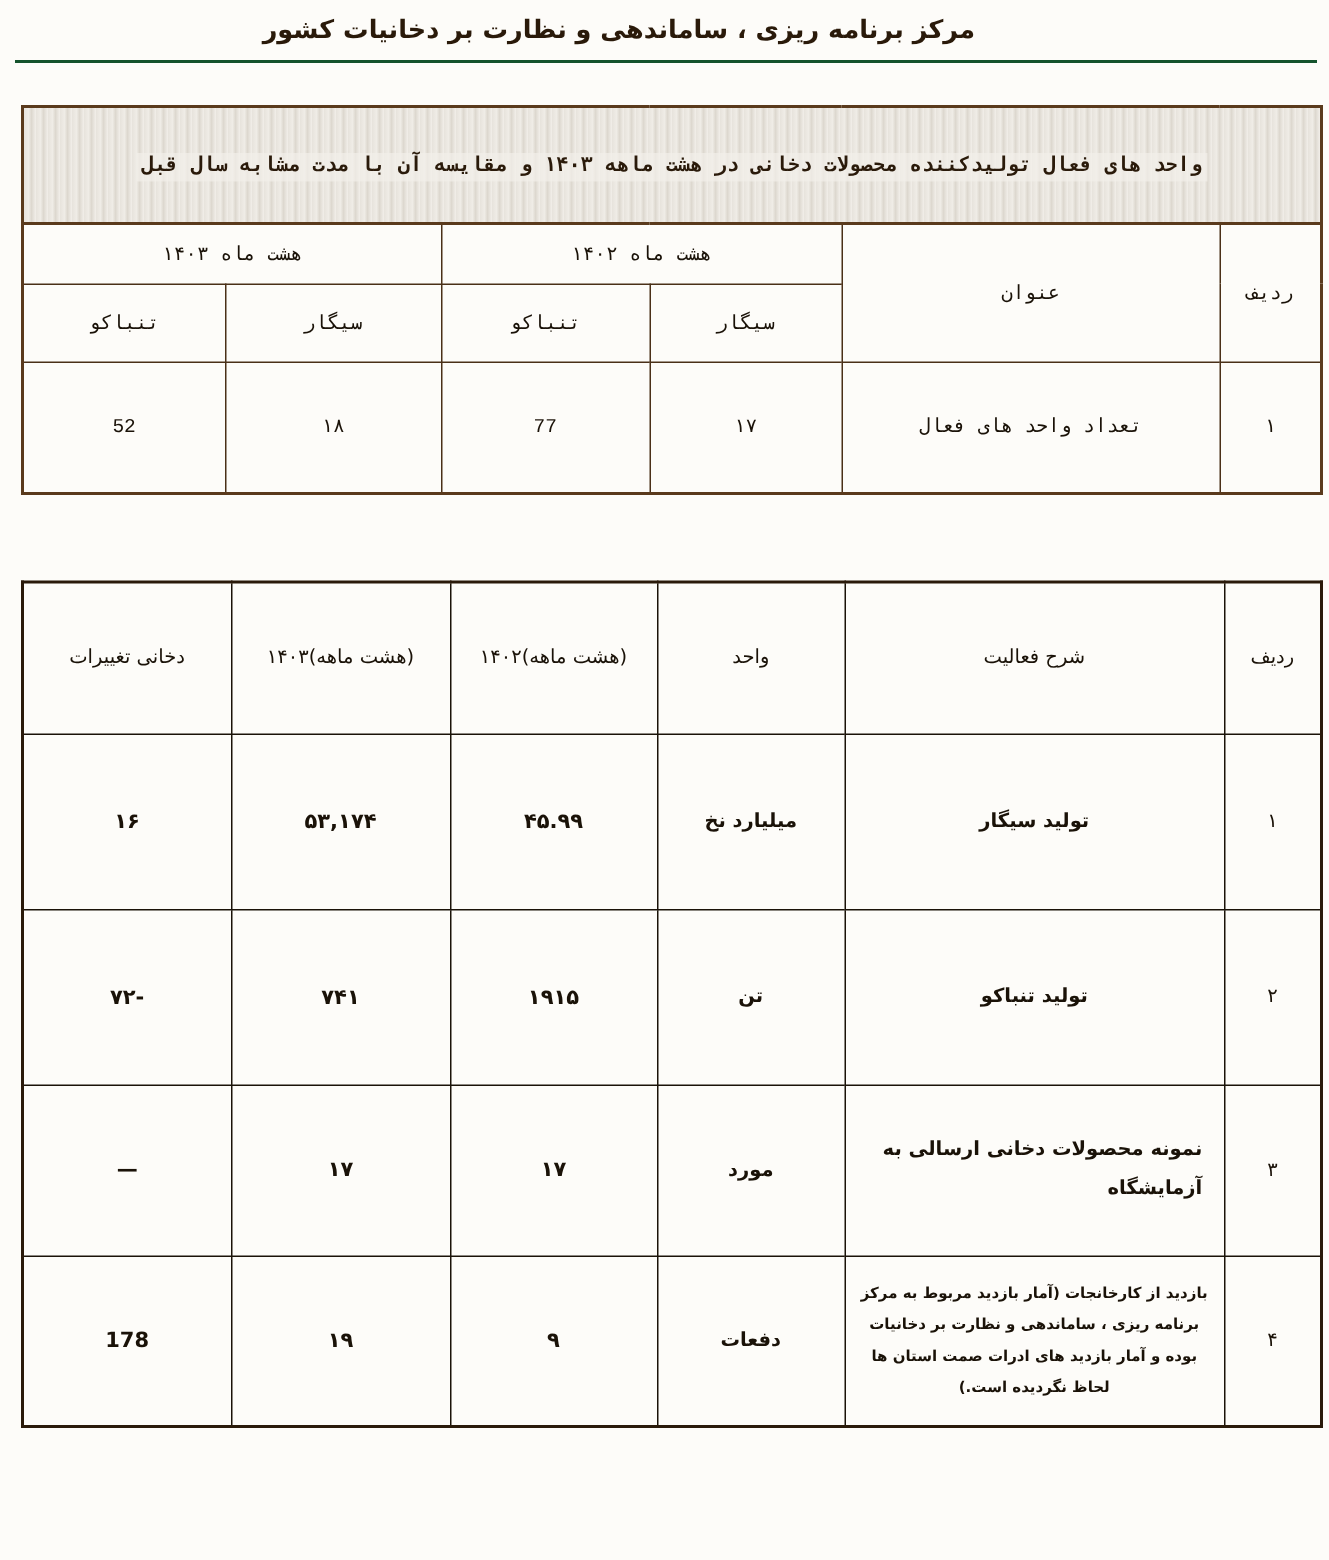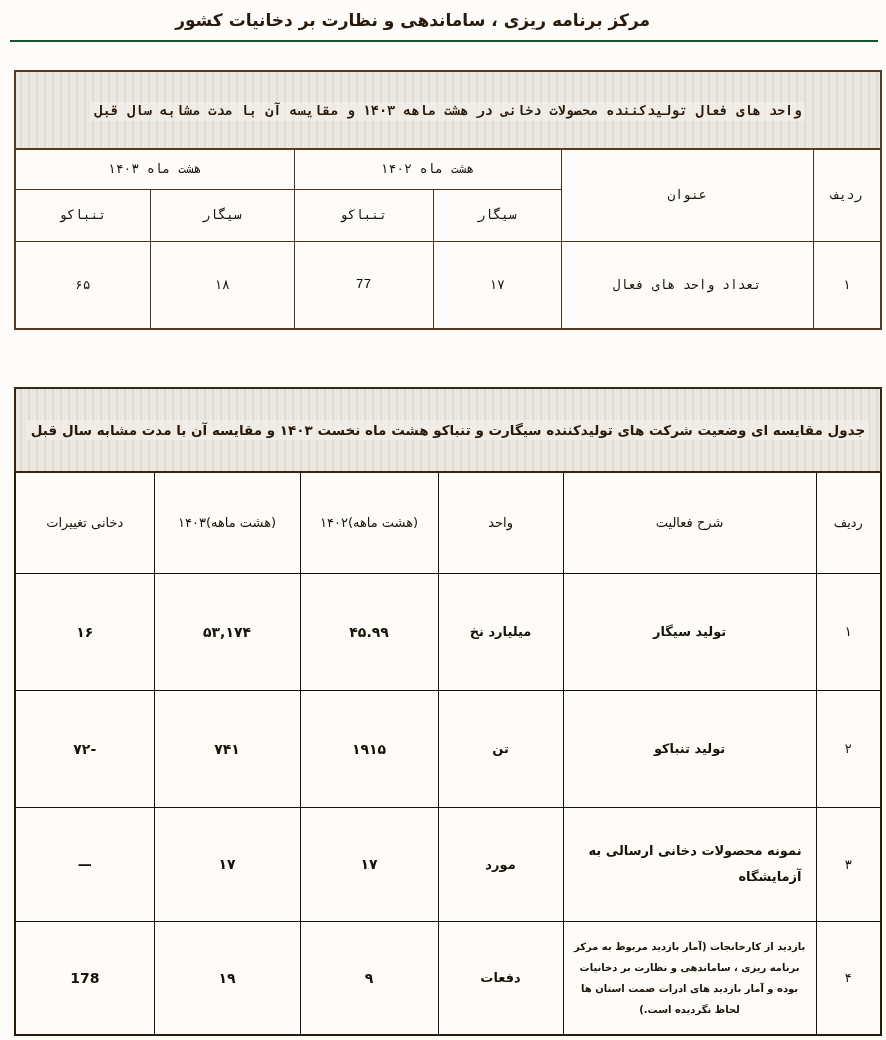--- a/index.html
+++ b/index.html
@@ -131,40 +131,35 @@
     <td>تنباکو</td>
     <td>سیگار</td>
     <td>تنباکو</td>
   </tr>
   <tr class="data-row">
     <td>۱</td>
     <td>تعداد واحد های فعال</td>
     <td>۱۷</td>
     <td>77</td>
     <td>۱۸</td>
-    <td>۶۵</td>
+    <td>52</td>
   </tr>
 </tbody>
   </table>
 
 <table id="table-2">
   <colgroup>
     <col style="width:65px">
     <col style="width:253px">
     <col style="width:125px">
     <col style="width:138px">
     <col style="width:146px">
     <col style="width:139px">
   </colgroup>
   <tbody>
-      <tr>
-    <td colspan="6" class="caption-cell">
-      <span class="caption-text">جدول مقایسه ای وضعیت شرکت های تولیدکننده سیگارت و تنباکو هشت ماه نخست ۱۴۰۳ و مقایسه آن با مدت مشابه سال قبل</span>
-    </td>
-  </tr>
   <tr class="hdr">
     <td>ردیف</td>
     <td>شرح فعالیت</td>
     <td>واحد</td>
     <td>(هشت ماهه)۱۴۰۲</td>
     <td>(هشت ماهه)۱۴۰۳</td>
     <td>دخانی تغییرات</td>
   </tr>
   <tr class="r1">
     <td>۱</td>

